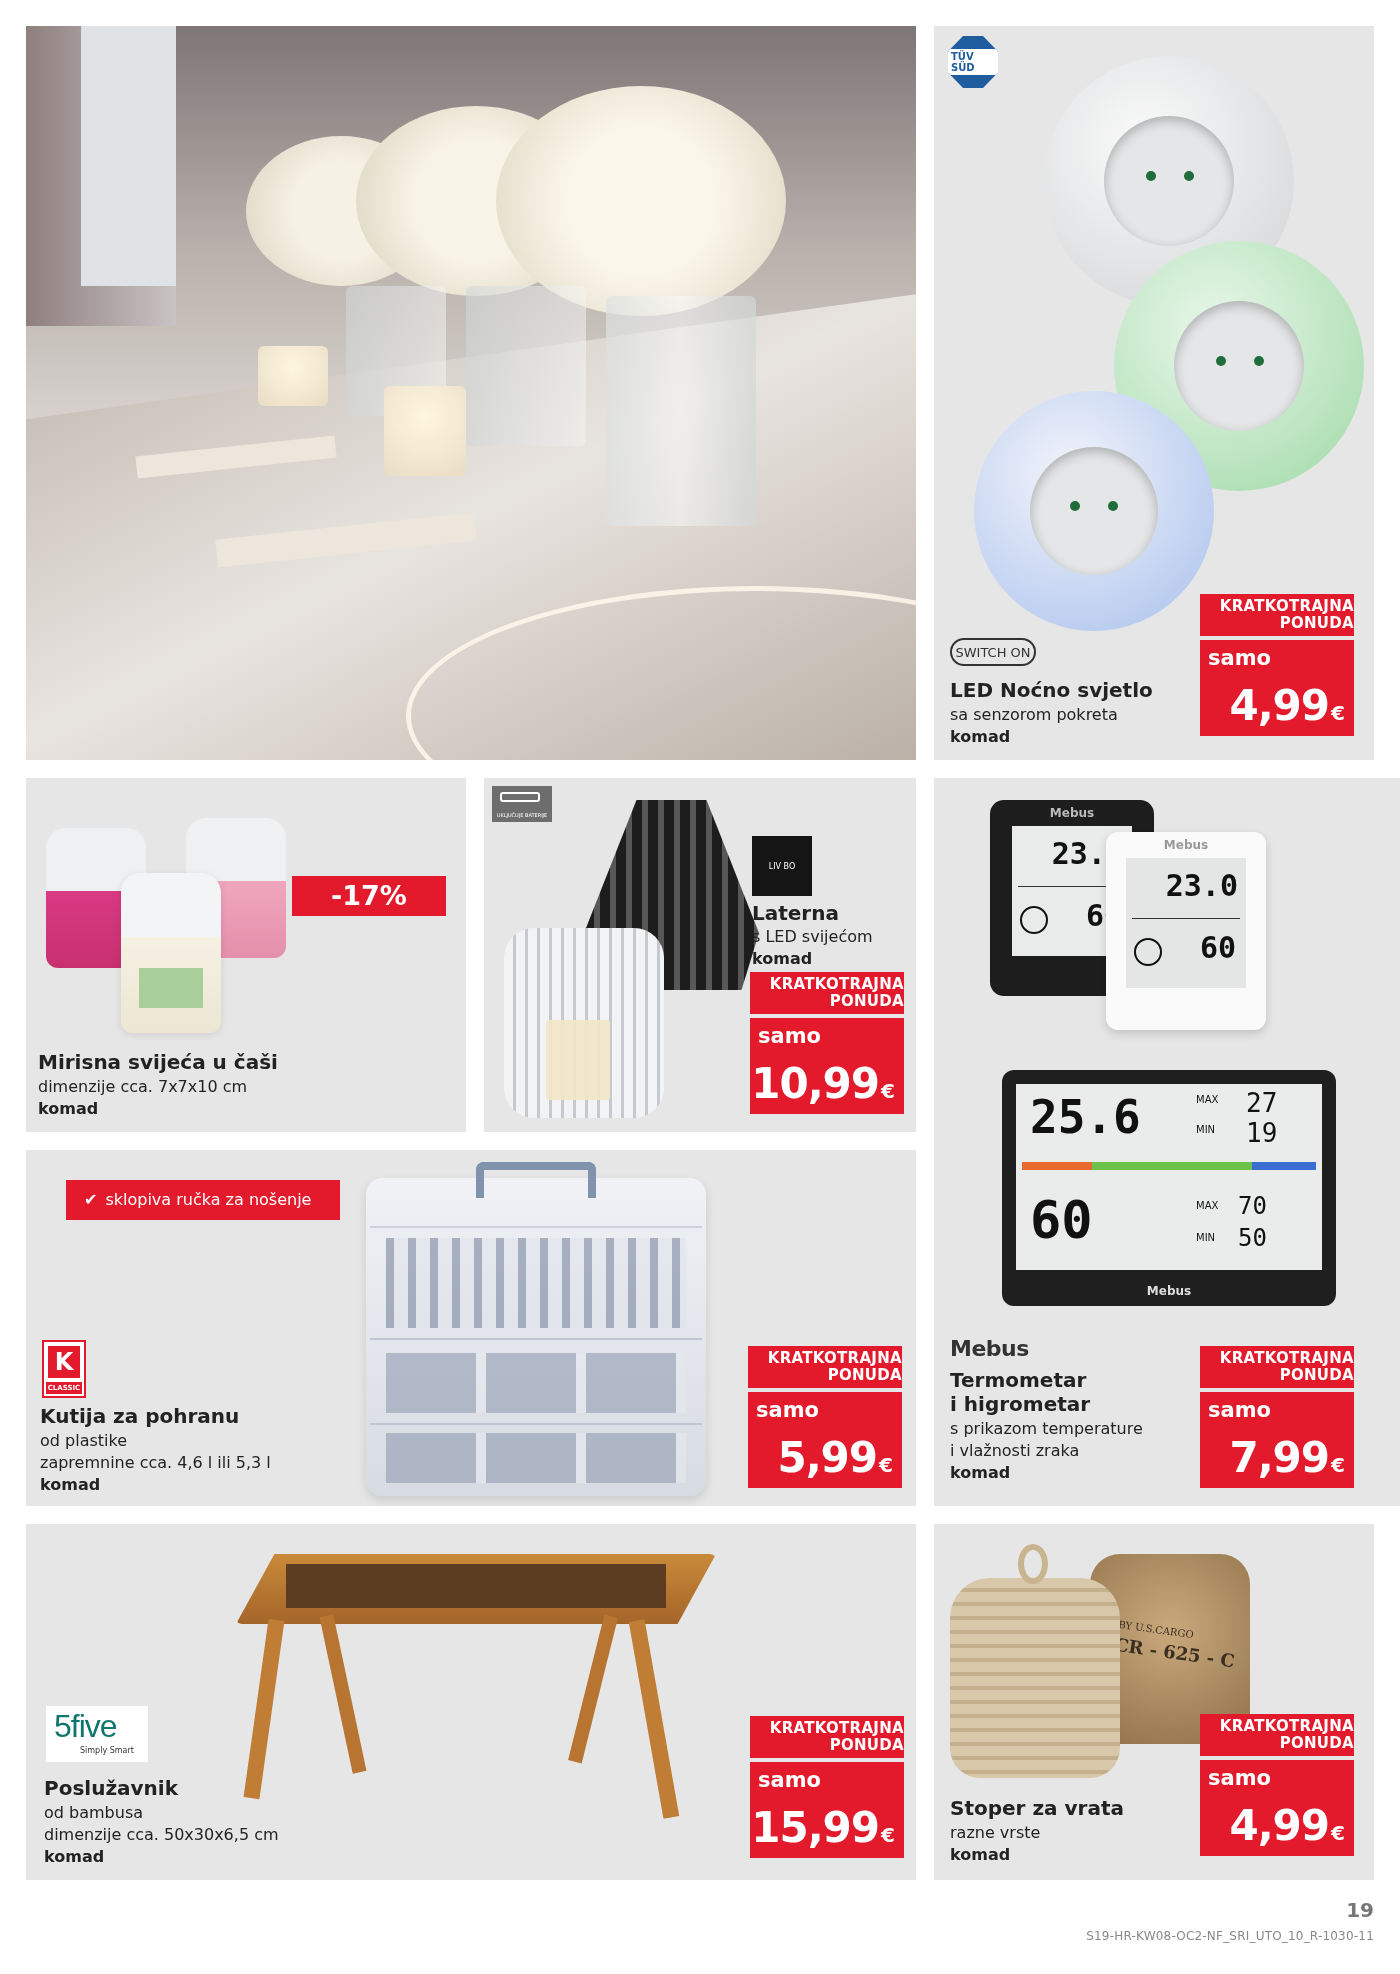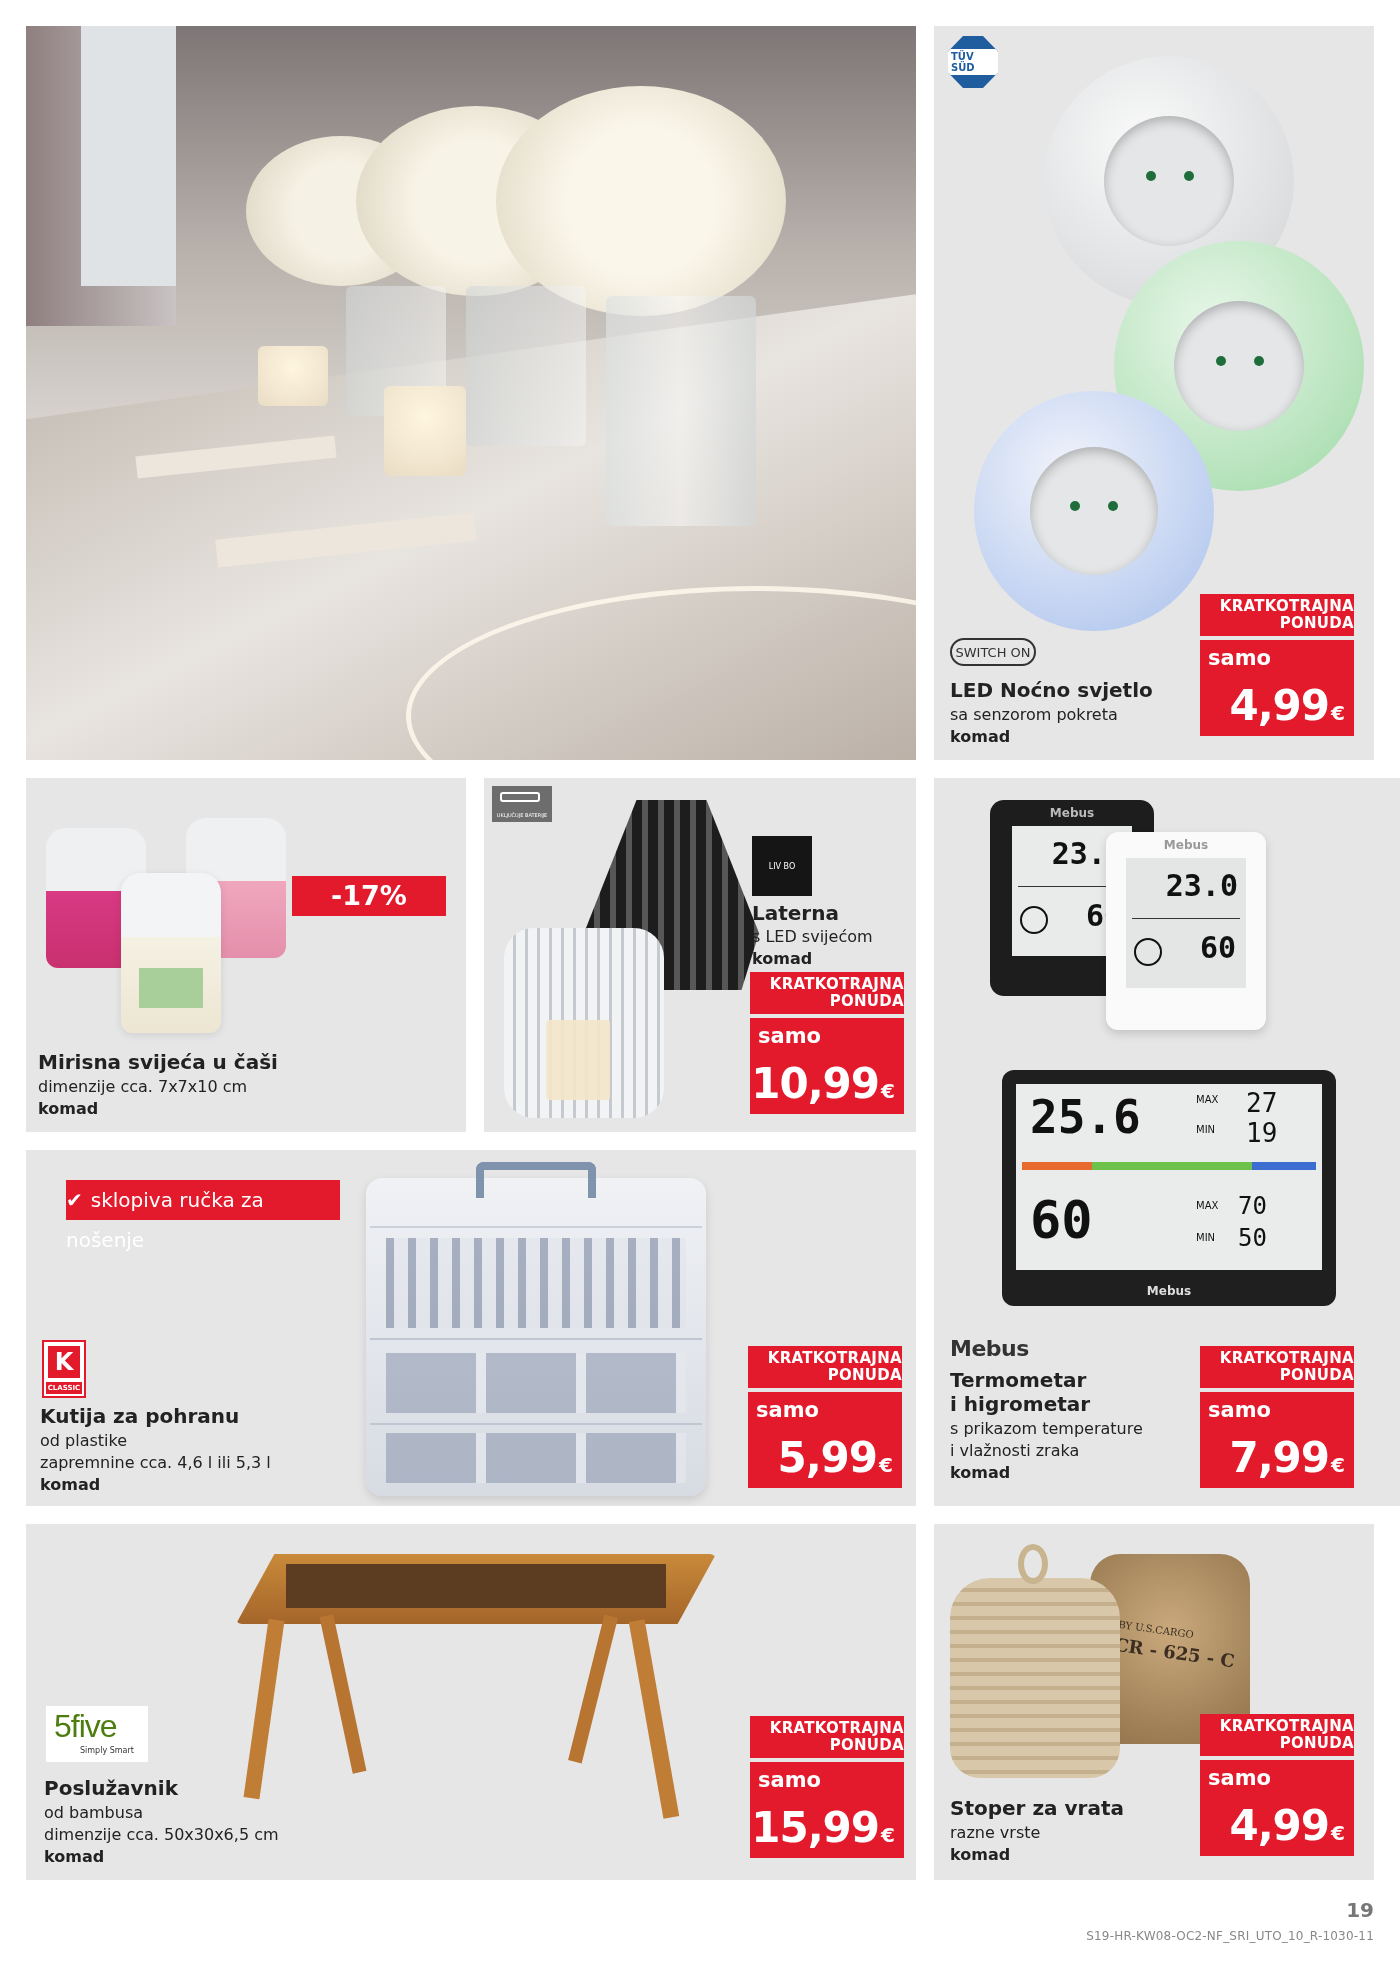--- a/index.html
+++ b/index.html
@@ -133,21 +133,21 @@
     <div>KRATKOTRAJNA</div>
     <div>PONUDA</div>
   </div>
   <div class="price-box red" style="left:266px;top:240px;">
     <div class="samo">samo</div>
     <div class="amount"><span>10,99</span><span class="cur">€</span></div>
   </div>
 </div>
 
 <div class="panel" style="left:26px;top:1150px;width:890px;height:356px;">
-  <div class="shape red" style="left:40px;top:30px;width:274px;height:40px;font-size:20px;line-height:40px;padding-left:0;">
+  <div class="shape red" style="left:40px;top:30px;width:274px;height:40px;font-size:16px;line-height:40px;padding-left:18px;">
     <span style="margin-right:8px;">✔</span><span>sklopiva ručka za nošenje</span>
   </div>
 
   <div class="shape" style="left:340px;top:28px;width:340px;height:318px;border-radius:16px;background:linear-gradient(180deg,rgba(240,242,246,0.95),rgba(214,218,226,0.95));box-shadow:0 4px 10px rgba(0,0,0,0.12);">
     <div style="position:absolute;left:4px;top:0;width:332px;height:50px;border-bottom:2px solid #cdd2da;"></div>
     <div style="position:absolute;left:110px;top:-16px;width:120px;height:36px;border:8px solid #7f93ad;border-bottom:none;border-radius:8px 8px 0 0;"></div>
     <div style="position:absolute;left:20px;top:60px;width:300px;height:90px;background:repeating-linear-gradient(90deg,rgba(110,124,150,0.55) 0 8px,rgba(220,225,232,0.4) 8px 22px);"></div>
     <div style="position:absolute;left:4px;top:160px;width:332px;height:2px;background:#bfc6d1;"></div>
     <div style="position:absolute;left:20px;top:175px;width:300px;height:60px;background:repeating-linear-gradient(90deg,rgba(120,134,160,0.45) 0 90px,rgba(230,233,238,0.6) 90px 100px);"></div>
     <div style="position:absolute;left:4px;top:245px;width:332px;height:2px;background:#bfc6d1;"></div>
@@ -234,21 +234,21 @@
   <div class="shape" style="left:210px;top:30px;width:480px;height:70px;background:linear-gradient(180deg,#c98a3a,#a4652a);clip-path:polygon(8% 0,100% 0,92% 100%,0 100%);border-radius:6px;">
     <div style="position:absolute;left:50px;top:10px;width:380px;height:44px;background:#5c3d22;"></div>
   </div>
 
   <div class="shape" style="left:230px;top:95px;width:16px;height:180px;background:#c07d36;transform:rotate(8deg);"></div>
   <div class="shape" style="left:620px;top:95px;width:16px;height:200px;background:#c07d36;transform:rotate(-10deg);"></div>
   <div class="shape" style="left:310px;top:90px;width:14px;height:160px;background:#b87532;transform:rotate(-12deg);"></div>
   <div class="shape" style="left:560px;top:90px;width:14px;height:150px;background:#b87532;transform:rotate(14deg);"></div>
 
   <div class="shape" style="left:20px;top:182px;width:102px;height:56px;background:#fff;">
-    <div style="position:absolute;left:8px;top:2px;font-size:32px;font-family:'Liberation Sans',sans-serif;color:#4d7c0f;letter-spacing:-1px;">5five</div>
+    <div style="position:absolute;left:8px;top:2px;font-size:32px;font-family:'Liberation Sans',sans-serif;color:#0f766e;letter-spacing:-1px;">5five</div>
     <div style="position:absolute;left:34px;top:40px;font-size:8px;color:#333;">Simply Smart</div>
   </div>
   <div class="ptitle" style="left:18px;top:252px;">Poslužavnik</div>
   <div class="pdesc" style="left:18px;top:278px;">od bambusa</div>
   <div class="pdesc" style="left:18px;top:300px;">dimenzije cca. 50x30x6,5 cm</div>
   <div class="pdesc" style="left:18px;top:322px;font-weight:bold;">komad</div>
   <div class="tag-short red" style="left:724px;top:192px;">
     <div>KRATKOTRAJNA</div>
     <div>PONUDA</div>
   </div>

